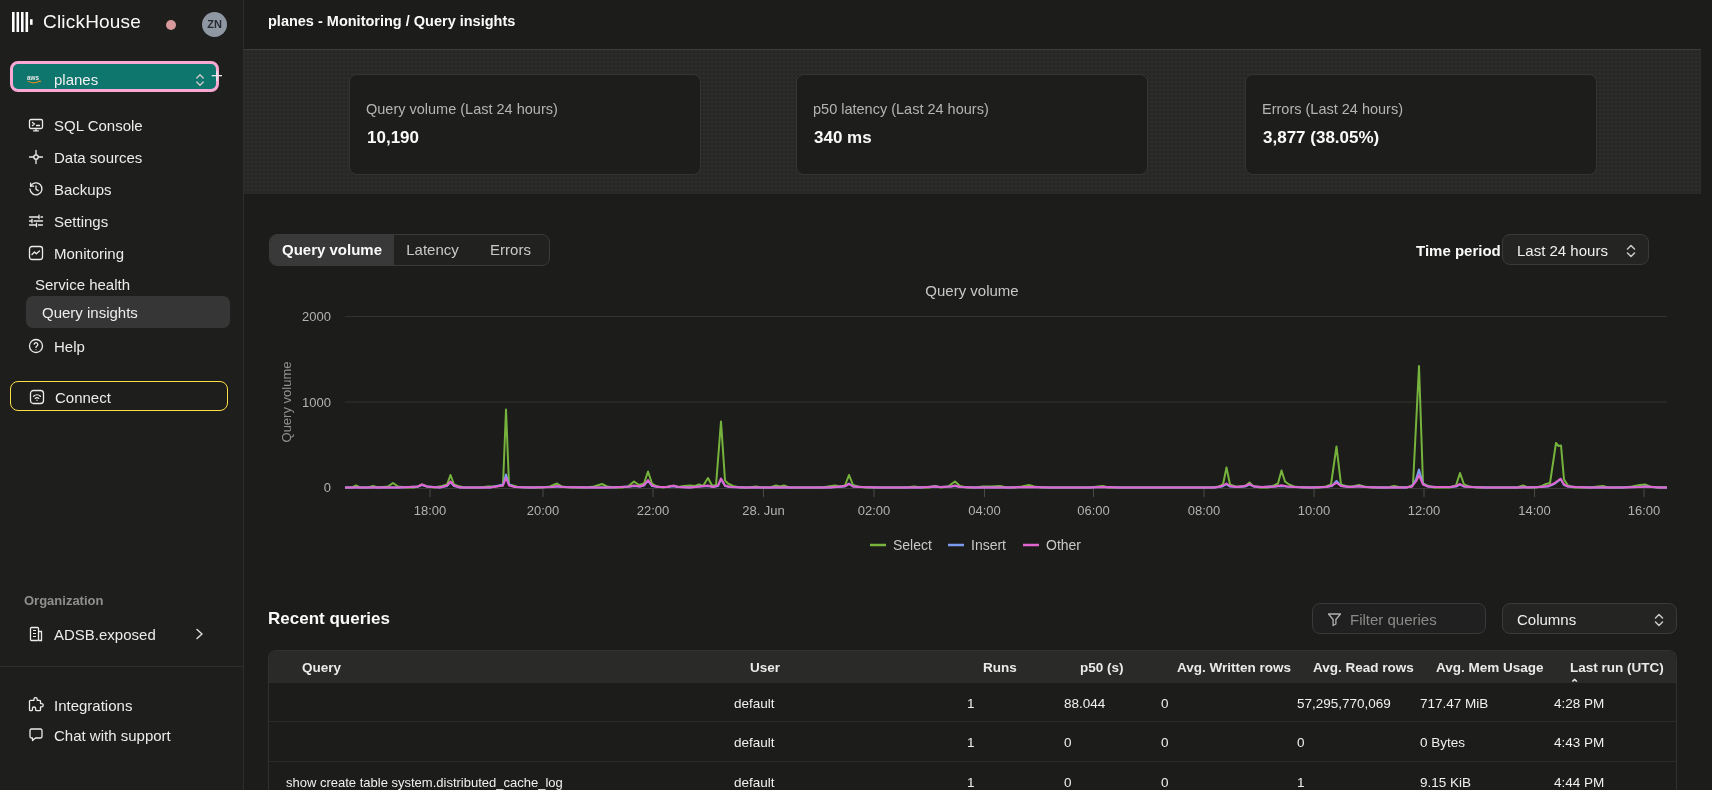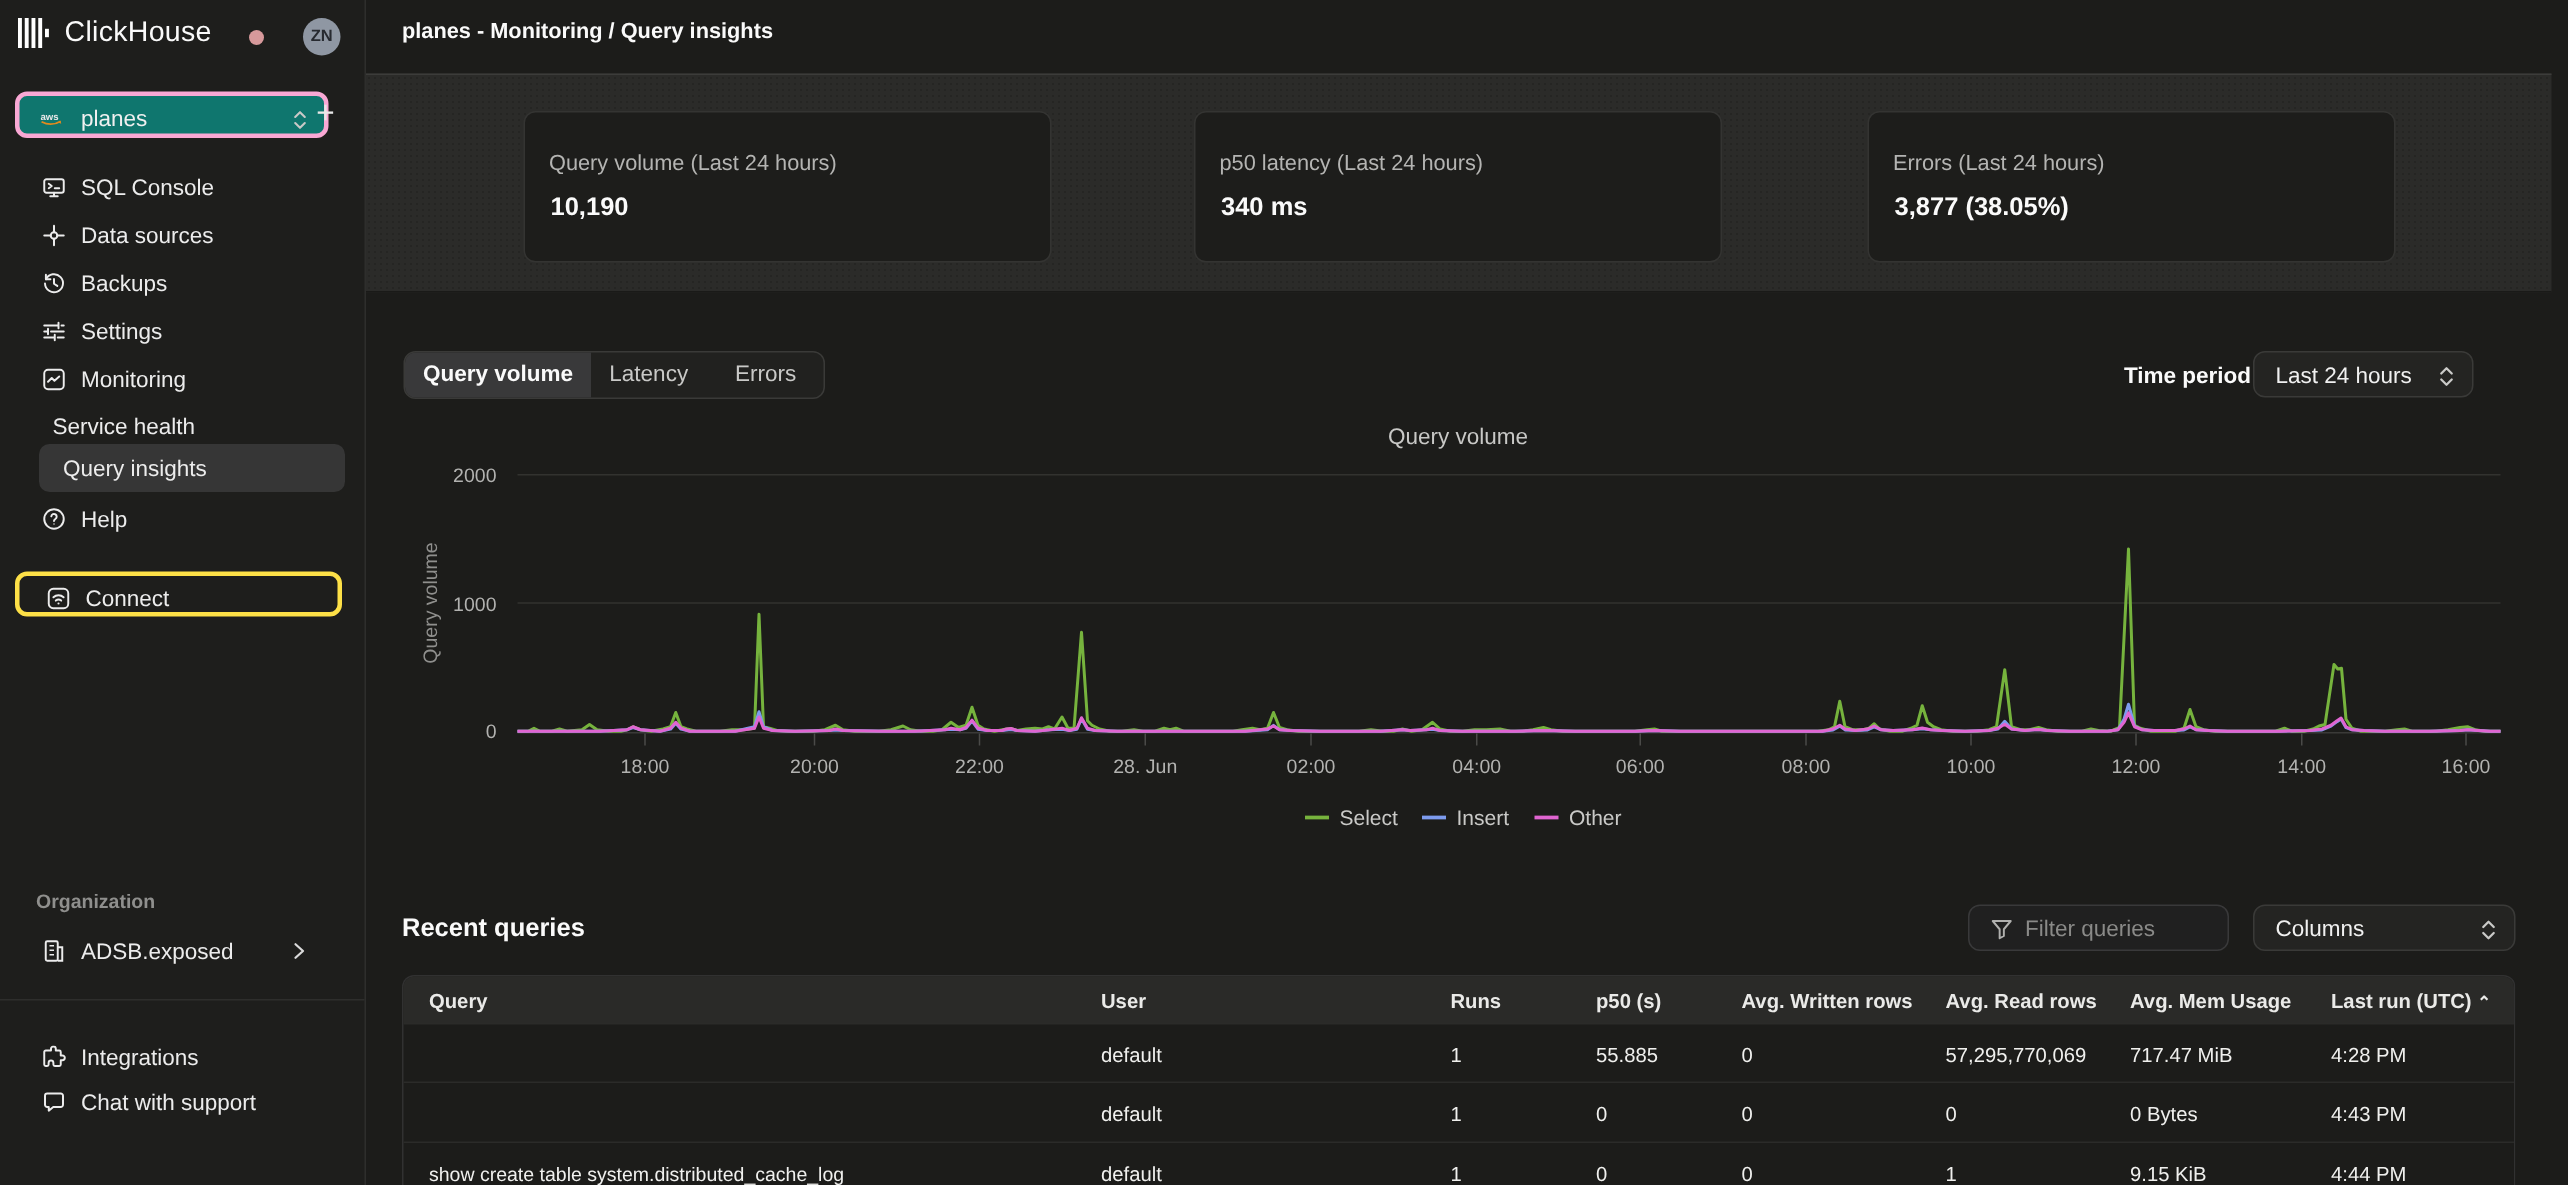--- a/index.html
+++ b/index.html
@@ -18,21 +18,21 @@
     border:3px solid #f9a8d4; border-radius:8px; }
   #svc-select .aws { position:absolute; left:14px; top:8px; }
   #svc-select .name { position:absolute; left:41px; top:7px; font-size:15px; color:#f0f0f0; }
   #plus-btn { position:absolute; left:206px; top:66px; width:22px; height:22px; color:#e8e8e8; font-size:21px; font-weight:300; line-height:20px; text-align:center;}
 
   .nav-item { position:absolute; left:10px; width:218px; height:30px; color:#ececec; font-size:15px; }
   .nav-item .ic { position:absolute; left:18px; top:7px; width:16px; height:16px; }
   .nav-item .lb { position:absolute; left:44px; top:7px; }
   .nav-sub .lb { left:25px; }
   .nav-active { background:#363636; border-radius:7px; left:26px !important; width:204px; height:32px; }
-  #connect-btn { position:absolute; left:10px; top:381px; width:218px; height:30px; border:3px solid #fde047; border-radius:8px; }
+  #connect-btn { position:absolute; left:10px; top:381px; width:218px; height:30px; border:1px solid #fde047; border-radius:8px; }
   #connect-btn .ic { position:absolute; left:18px; top:7px; width:16px; height:16px; }
   #connect-btn .lb { position:absolute; left:44px; top:7px; color:#ececec; font-size:15px; }
 
   #org-label { position:absolute; left:24px; top:593px; font-size:13px; font-weight:700; color:#8f8f8d; }
   #org-row { position:absolute; left:10px; top:619px; width:218px; height:30px; color:#ececec; font-size:15px; }
   #org-row .ic { position:absolute; left:18px; top:7px; }
   #org-row .lb { position:absolute; left:44px; top:7px; }
   #org-row .chev { position:absolute; right:22px; top:7px; }
   #side-div { position:absolute; left:0; top:666px; width:243px; height:1px; background:#2e2e2c; }
 
@@ -63,21 +63,21 @@
   
   #rq-title { position:absolute; left:268px; top:609px; font-size:17px; font-weight:700; color:#fafafa; }
   #filter-box { position:absolute; left:1312px; top:603px; width:174px; height:31px;
     background:#202020; border:1px solid #39393a; border-radius:8px; }
   #filter-box .ph { position:absolute; left:37px; top:7px; font-size:15px; color:#8a8a88; }
 
   #tbl { position:absolute; left:268px; top:650px; width:1409px; height:140px;
     border:1px solid #313131; border-bottom:none; border-radius:8px 8px 0 0; }
   #tbl-head { position:absolute; left:0; top:0; width:1407px; height:31px; background:#2a2a28;
     border-radius:7px 7px 0 0; }
-  .th { position:absolute; top:9px; font-size:13.5px; font-weight:700; color:#eaeae8; }
+  .th { position:absolute; top:9px; font-size:13.5px; font-weight:700; color:#eaeae8;margin-left:16px; }
   .tr { position:absolute; left:0; width:1407px; height:40px; border-top:1px solid #2b2b29; }
   .td { position:absolute; top:13px; font-size:13.5px; color:#f0f0ee; white-space:nowrap; }
   .qtd { font-size:13px; }
 </style>
 </head>
 <body>
 
 <div id="sidebar">
   <div id="logo-row">
     <svg width="24" height="24" viewBox="0 0 24 24">
@@ -296,21 +296,21 @@
     <div class="th" style="left:698px;">Runs</div>
     <div class="th" style="left:795px;">p50 (s)</div>
     <div class="th" style="left:892px;">Avg. Written rows</div>
     <div class="th" style="left:1028px;">Avg. Read rows</div>
     <div class="th" style="left:1151px;">Avg. Mem Usage</div>
     <div class="th" style="left:1285px;">Last run (UTC) <span style="font-size:11px;">⌃</span></div>
   </div>
   <div class="tr" style="top:31px;">
     <div class="td" style="left:465px;">default</div>
     <div class="td" style="left:698px;">1</div>
-    <div class="td" style="left:795px;">55.885</div>
+    <div class="td" style="left:795px;">88.044</div>
     <div class="td" style="left:892px;">0</div>
     <div class="td" style="left:1028px;">57,295,770,069</div>
     <div class="td" style="left:1151px;">717.47 MiB</div>
     <div class="td" style="left:1285px;">4:28 PM</div>
   </div>
   <div class="tr" style="top:70px;">
     <div class="td" style="left:465px;">default</div>
     <div class="td" style="left:698px;">1</div>
     <div class="td" style="left:795px;">0</div>
     <div class="td" style="left:892px;">0</div>

